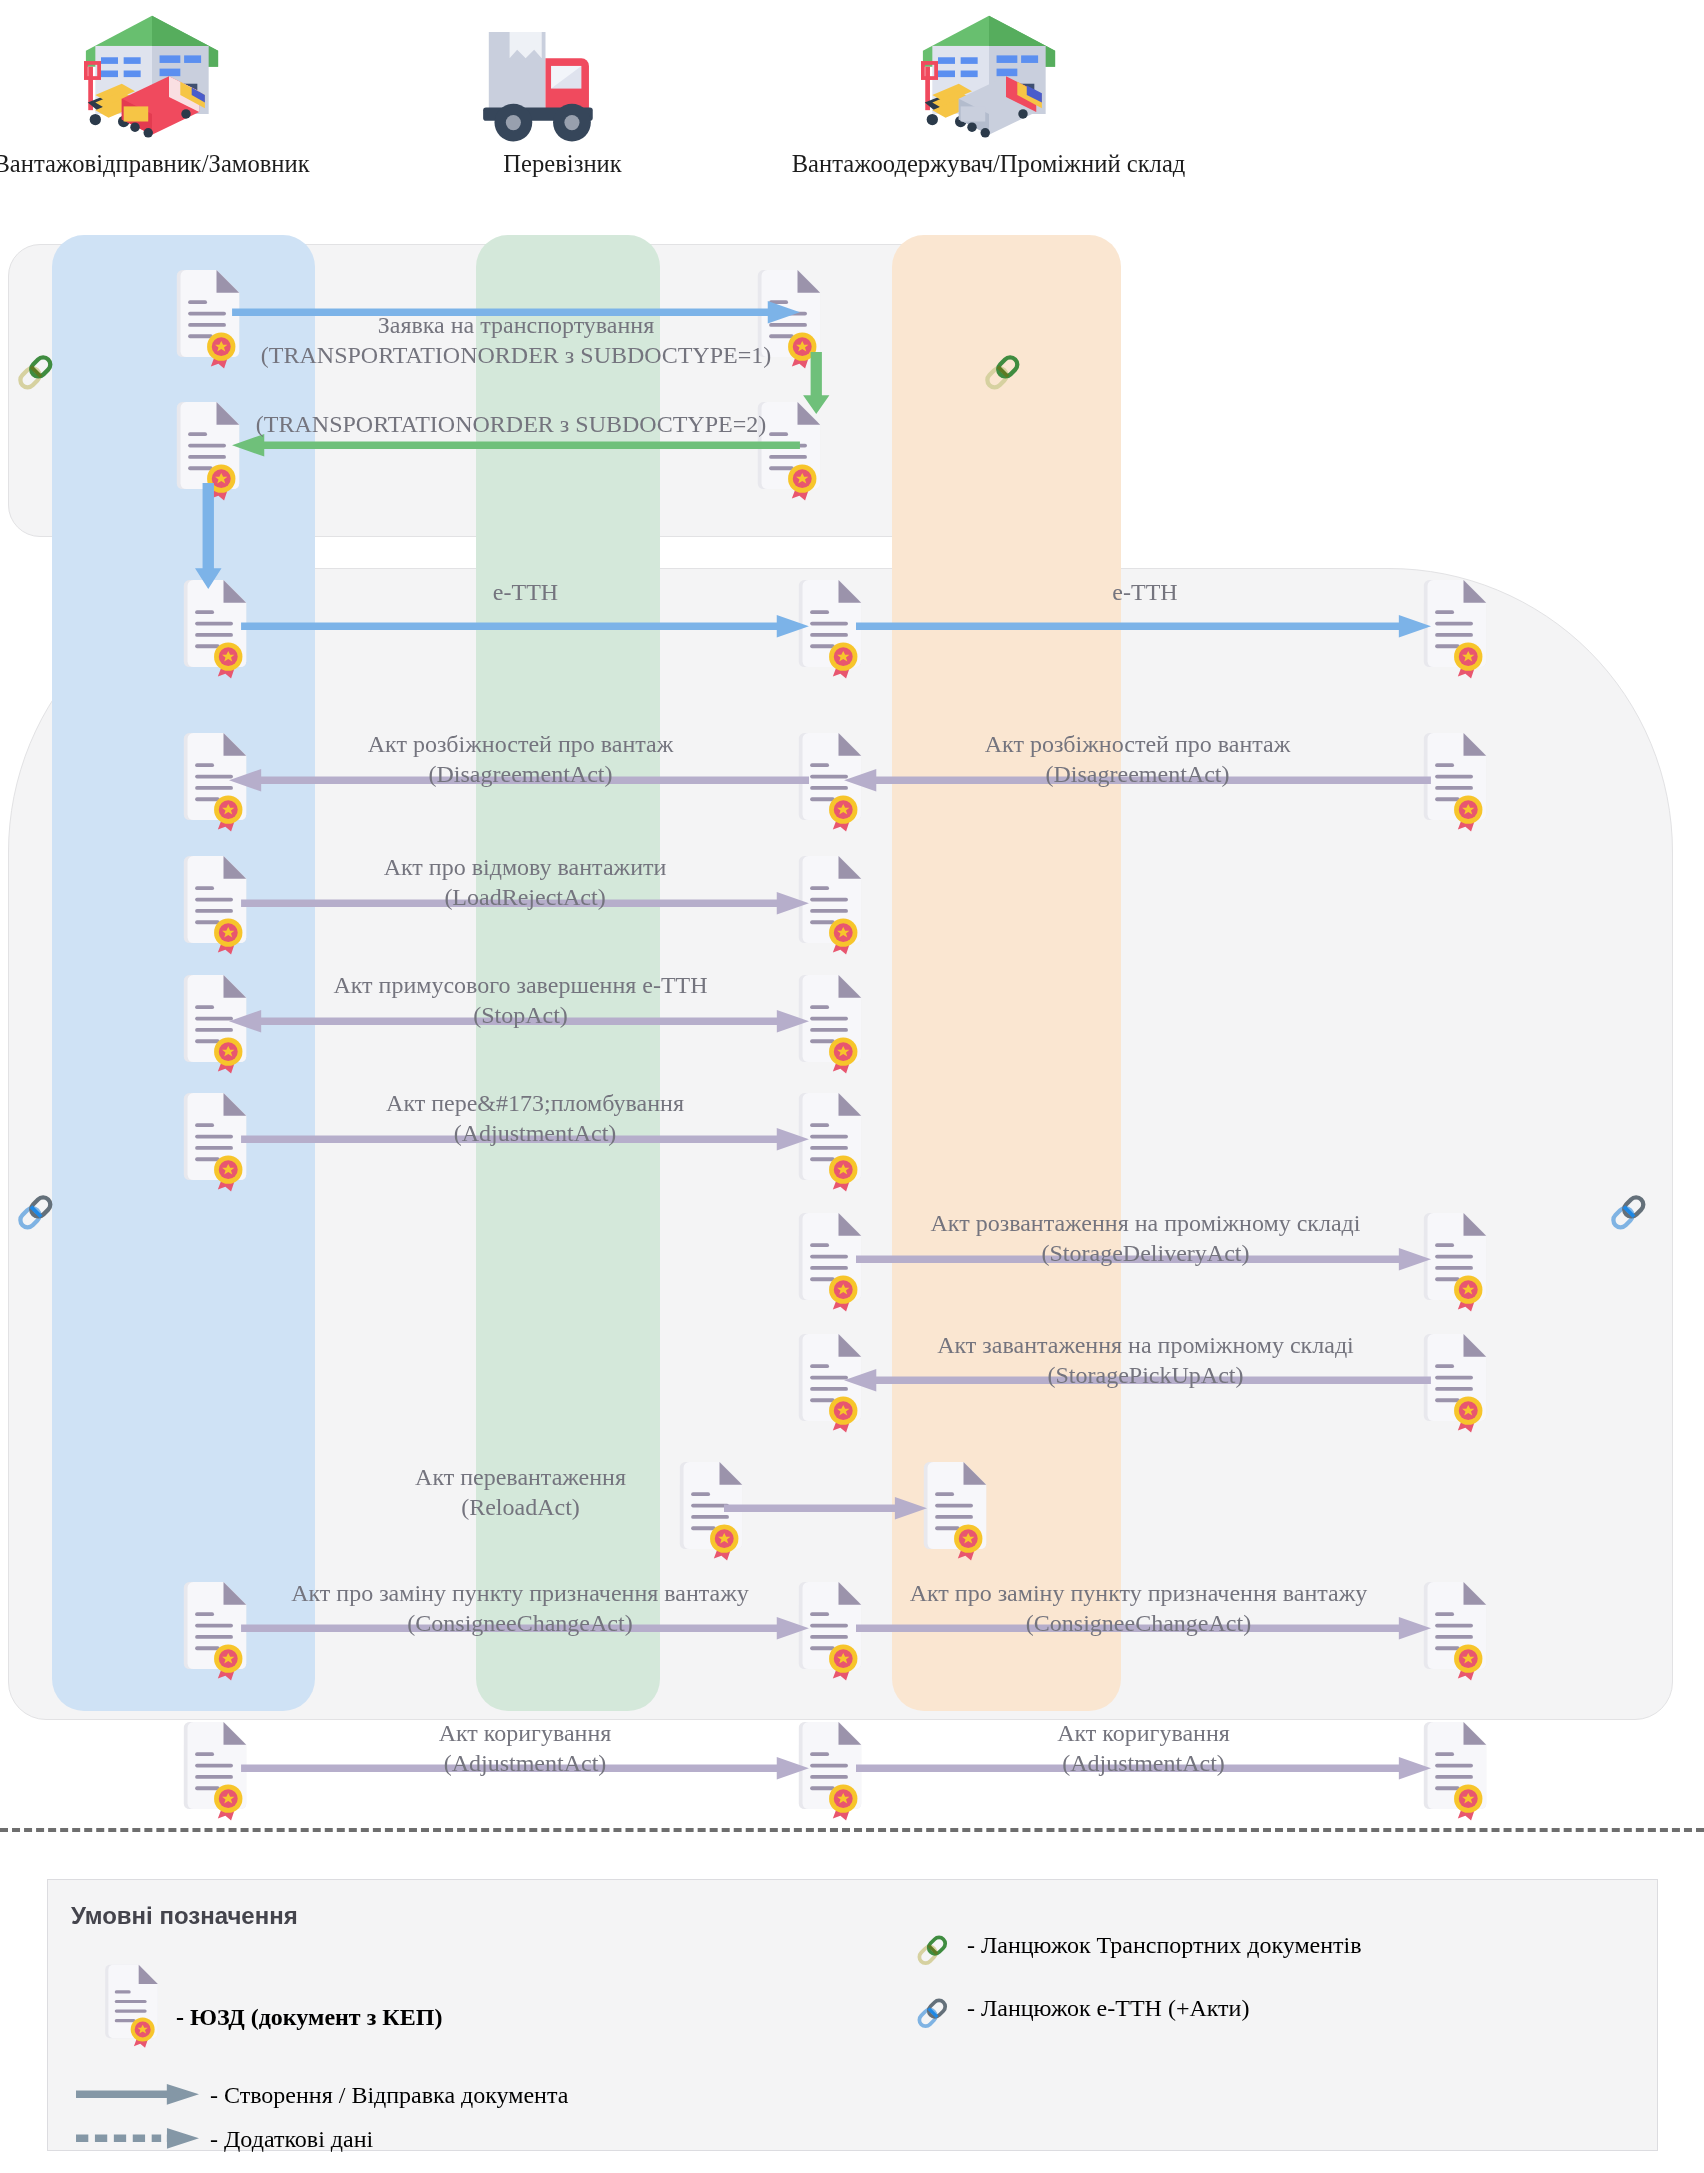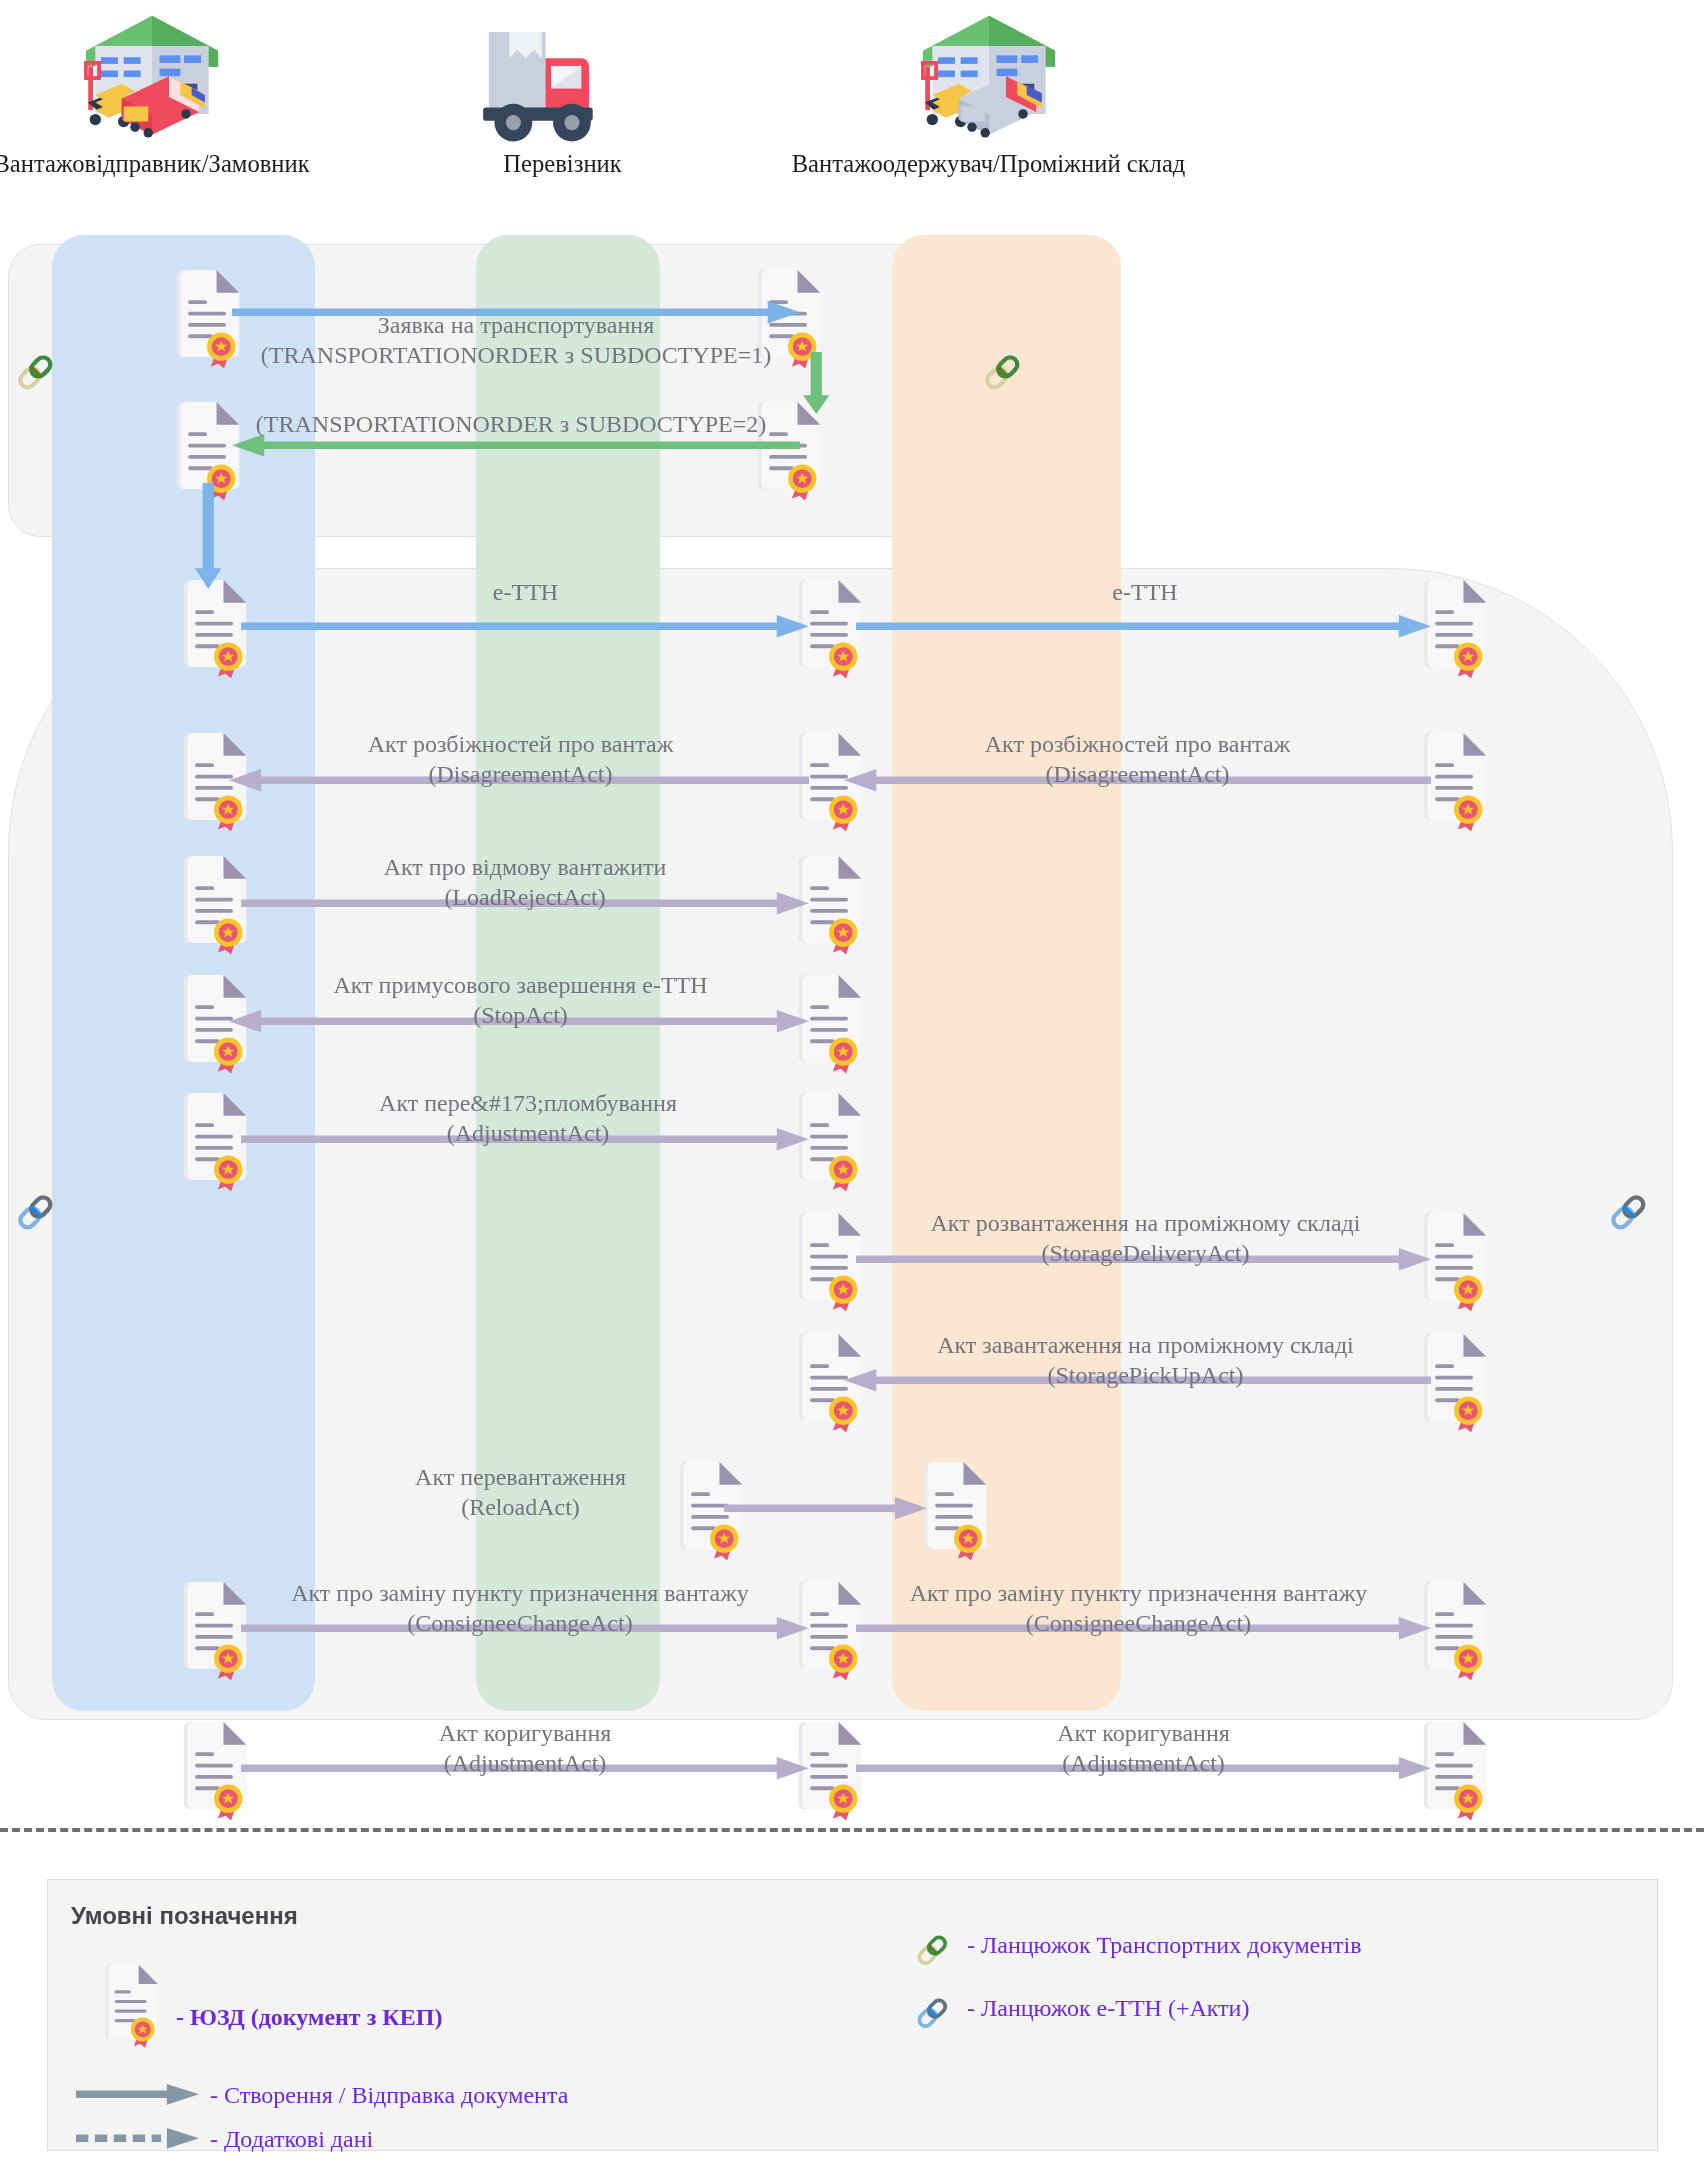--- a/index.html
+++ b/index.html
@@ -39,21 +39,21 @@
   .chain{position:absolute;width:44px;height:44px;}
 
   
   .divider{position:absolute;left:0;width:1704px;height:0;
            border-top:4.7px dashed #6e6e6e;}
 
   
   .legend{position:absolute;background:#f4f4f5;border:0.9px solid #dcdce0;}
   .legend-title{position:absolute;font-size:24px;font-weight:bold;color:#44444c;
                 font-family:"Liberation Sans","DejaVu Sans",sans-serif;}
-  .legend-item-text{position:absolute;font-size:24px;color:#6d28d9;white-space:nowrap;}
+  .legend-item-text{position:absolute;font-size:24px;color:#000000;white-space:nowrap;}
   .legend-doc{position:absolute;width:59px;height:74px;}
   .legend-doc svg{width:59px;height:91px;display:block;overflow:visible;}
   .legend-arrow{position:absolute;}
   .legend-chain{position:absolute;width:38px;height:38px;}
 </style>
 </head>
 <body>
 
 <div class="actor" style="left:-47px;top:7.6px;">
   <div class="art">
@@ -815,21 +815,21 @@
 </div>
 
 <div class="lbl" style="left:241px;top:852px;width:568px;">
   <div>Акт про відмову вантажити</div>
   <div>(LoadRejectAct)</div>
 </div>
 <div class="lbl" style="left:227px;top:970px;width:587px;">
   <div>Акт примусового завершення e-TTH</div>
   <div>(StopAct)</div>
 </div>
-<div class="lbl" style="left:244px;top:1088px;width:568px;">
+<div class="lbl" style="left:251px;top:1088px;width:568px;">
   <div>Акт пере&amp;#173;пломбування</div>
   <div>(AdjustmentAct)</div>
 </div>
 
 <div class="lbl" style="left:852px;top:1208px;width:587px;">
   <div>Акт розвантаження на проміжному складі</div>
   <div>(StorageDeliveryAct)</div>
 </div>
 <div class="lbl" style="left:852px;top:1330px;width:587px;">
   <div>Акт завантаження на проміжному складі</div>

